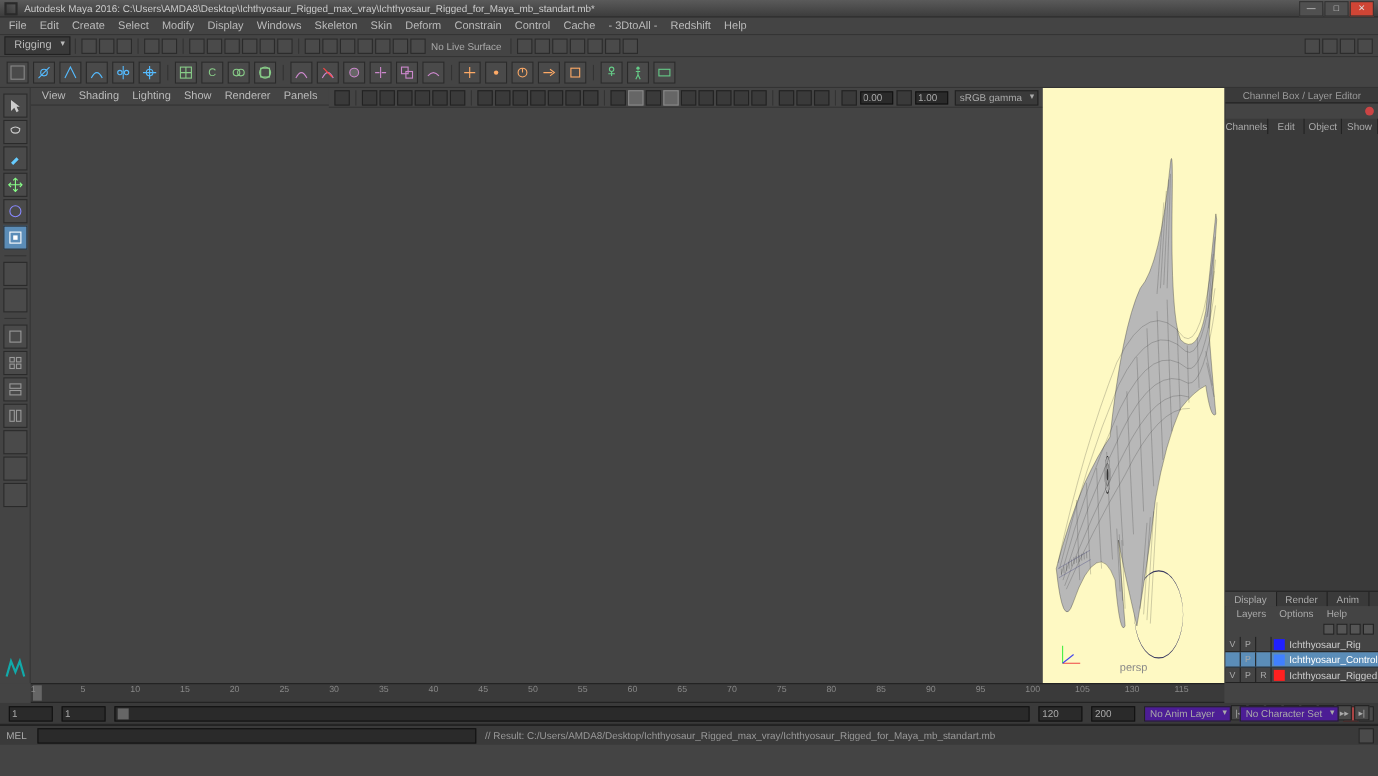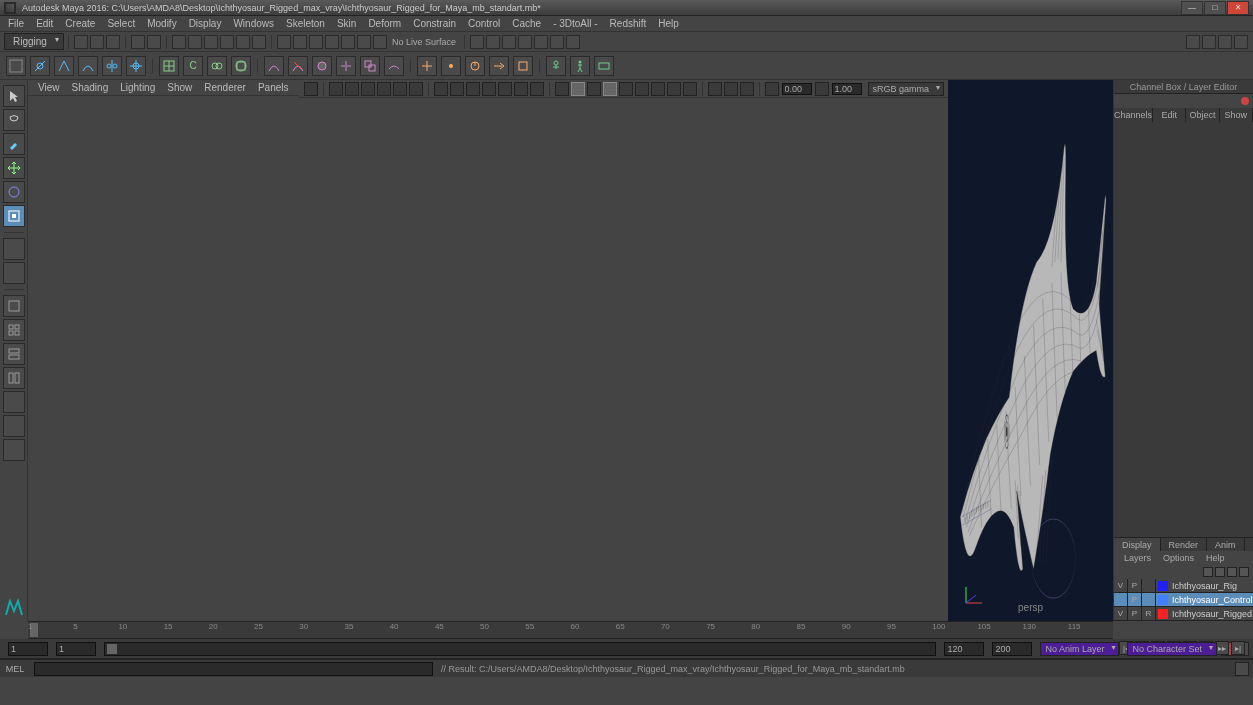--- a/index.html
+++ b/index.html
@@ -30,21 +30,21 @@
 .tb-sep { height:1px; background:#333; width:20px; margin:4px 0; }
 .viewport-wrap { flex:1; display:flex; background:#444; }
 .vp-menubar { height:16px; background:#444; display:flex; align-items:center; padding:0 4px; border-bottom:1px solid #333; }
 .vp-menubar span { padding:0 6px; color:#bbb; font-size:10px; }
 .vp-toolbar { height:18px; background:#444; display:flex; align-items:center; padding:0 4px; border-bottom:1px solid #333; }
 .vp-tb-btn { width:14px; height:14px; background:#3a3a3a; border:1px solid #222; margin:0 1px; }
 .vp-tb-btn.on { background:#666; border-color:#888; }
 .vp-num { width:30px; height:12px; background:#2a2a2a; border:1px solid #111; color:#aaa; font-size:9px; padding:0 2px; margin:0 2px; }
 .vp-select { background:#3a3a3a; border:1px solid #222; padding:1px 14px 1px 4px; color:#aaa; font-size:9px; position:relative; margin-left:4px; }
 .vp-select:after{content:"▾";position:absolute;right:3px;top:0;font-size:8px;}
-.viewport { flex:1; background:#0f172a; position:relative; overflow:hidden; }
+.viewport { flex:1; background:#fef9c3; position:relative; overflow:hidden; }
 .viewport svg { position:absolute; inset:0; width:100%; height:100%; }
 .persp-label { position:absolute; bottom:8px; left:50%; transform:translateX(-50%); color:#888; font-size:10px; }
 .axis { position:absolute; left:12px; bottom:12px; width:28px; height:28px; }
 .side-panel { width:140px; background:#444; border-left:1px solid #333; display:flex; flex-direction:column; }
 .sp-head { height:14px; background:#3a3a3a; display:flex; align-items:center; justify-content:center; color:#999; font-size:9px; border-bottom:1px solid #222; }
 .sp-toggle { height:14px; display:flex; justify-content:flex-end; padding-right:4px; align-items:center; }
 .sp-toggle .dot{ width:8px; height:8px; background:#c44; border-radius:50%; margin-left:4px;}
 .sp-tabs { height:14px; display:flex; background:#3a3a3a; }
 .sp-tab { flex:1; display:flex; align-items:center; justify-content:center; border-right:1px solid #222; color:#aaa; font-size:9px; }
 .sp-body { flex:1; background:#3a3a3a; }

